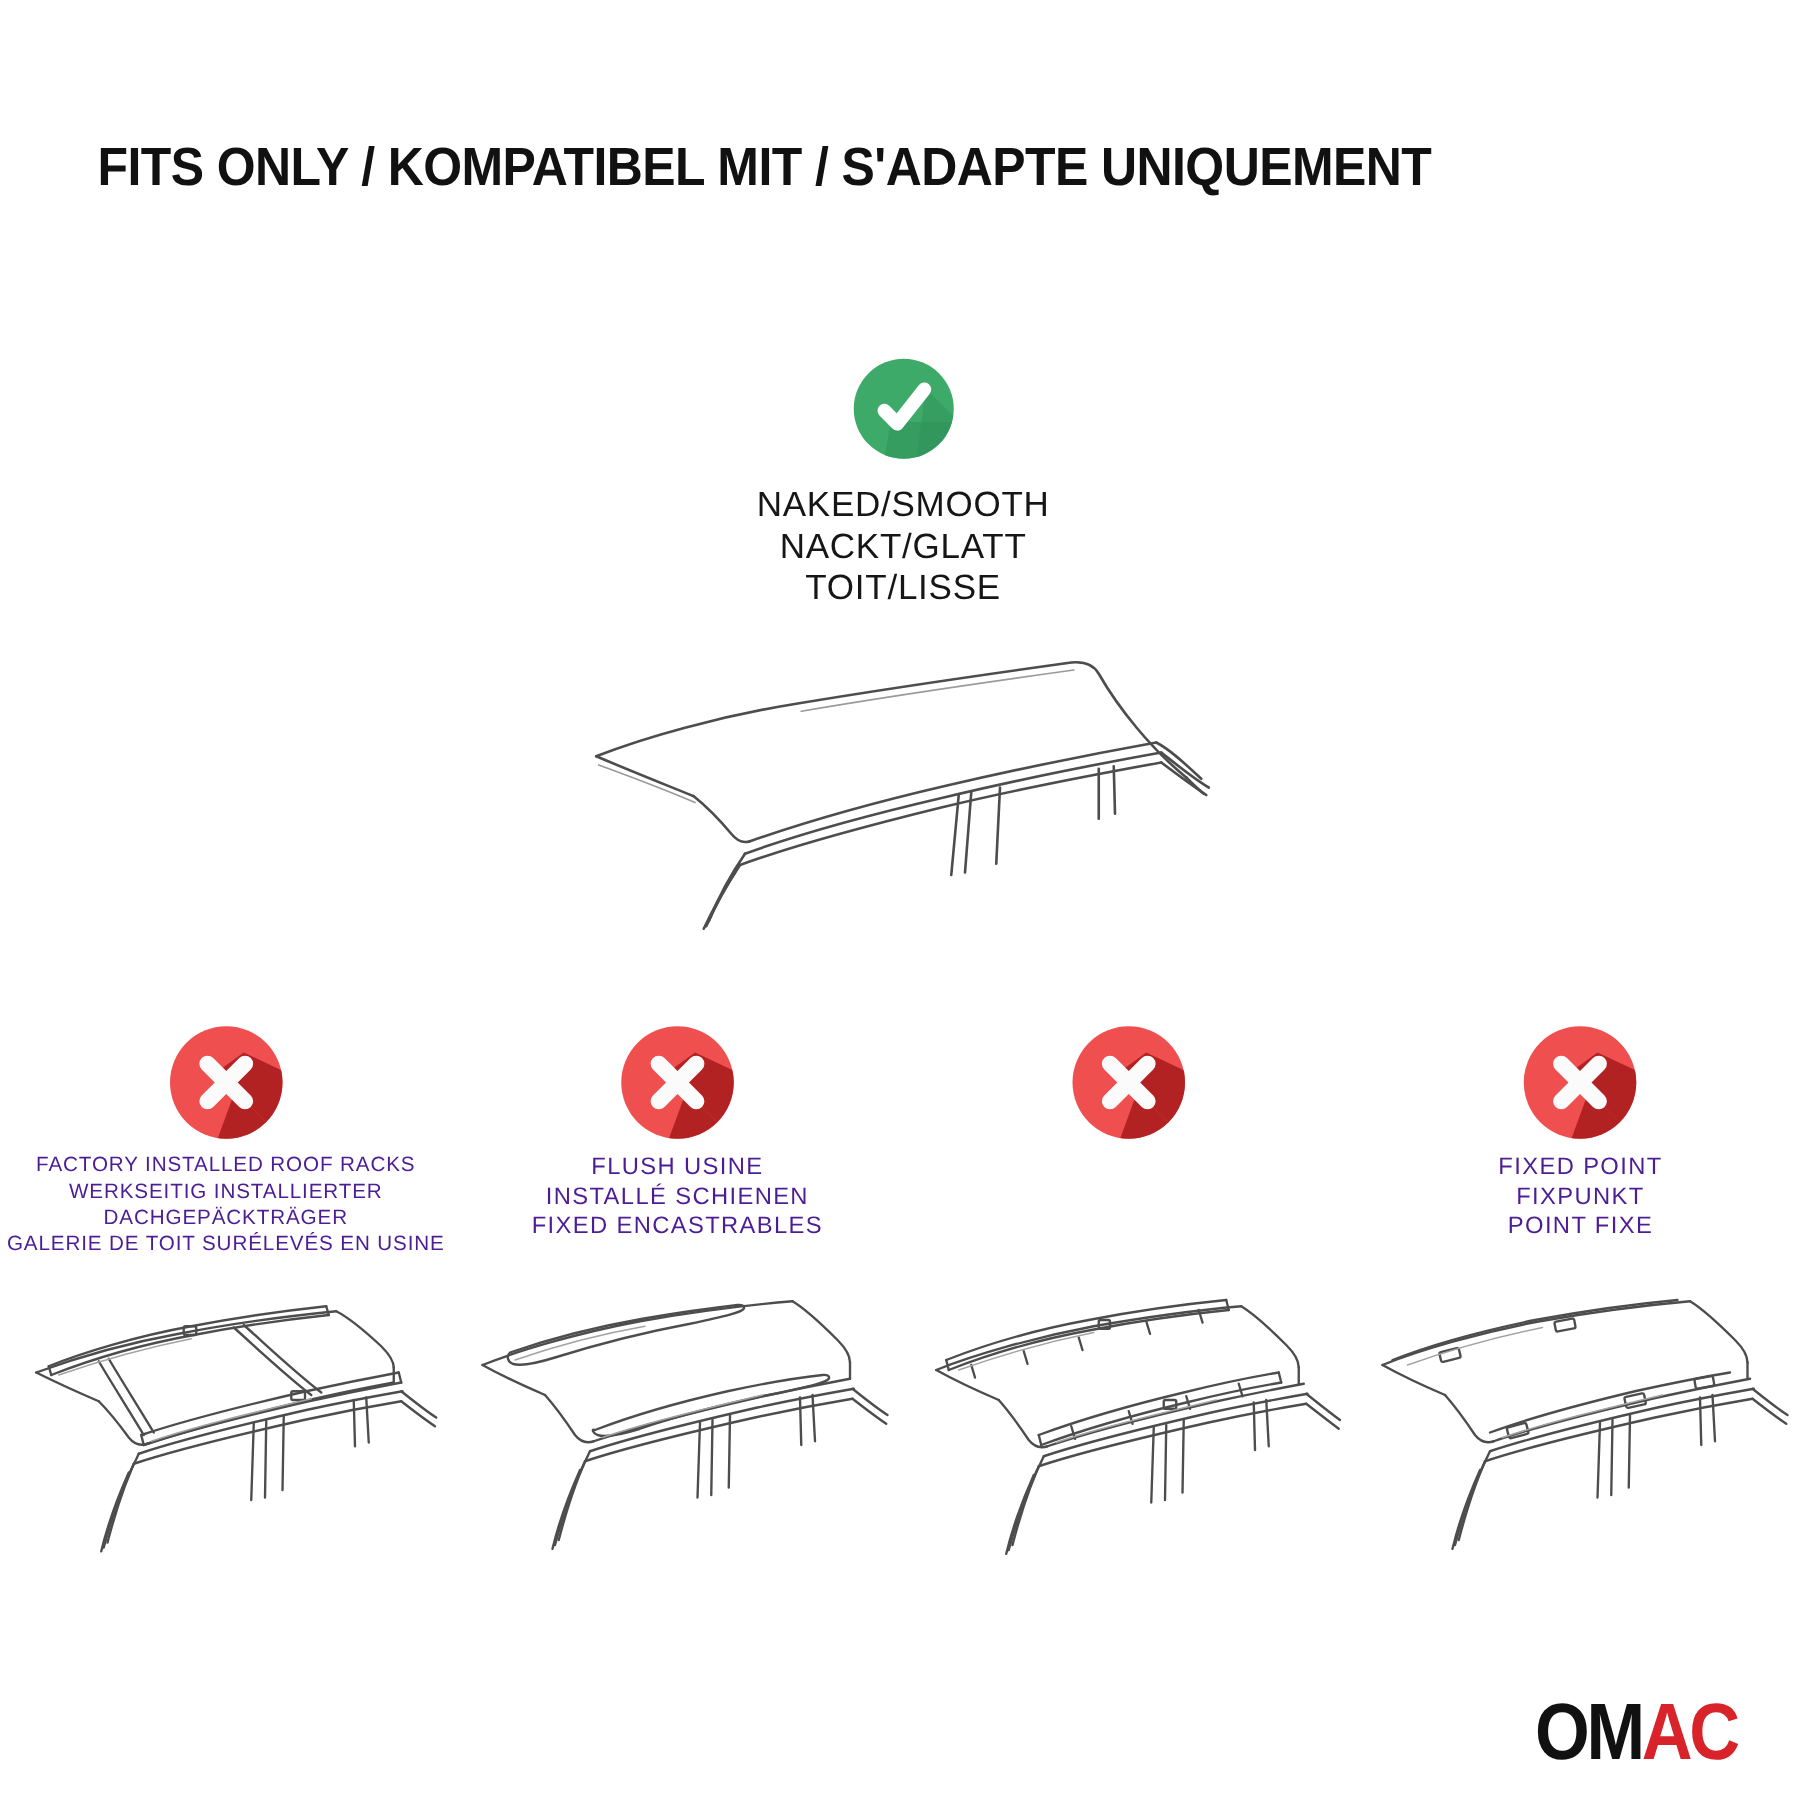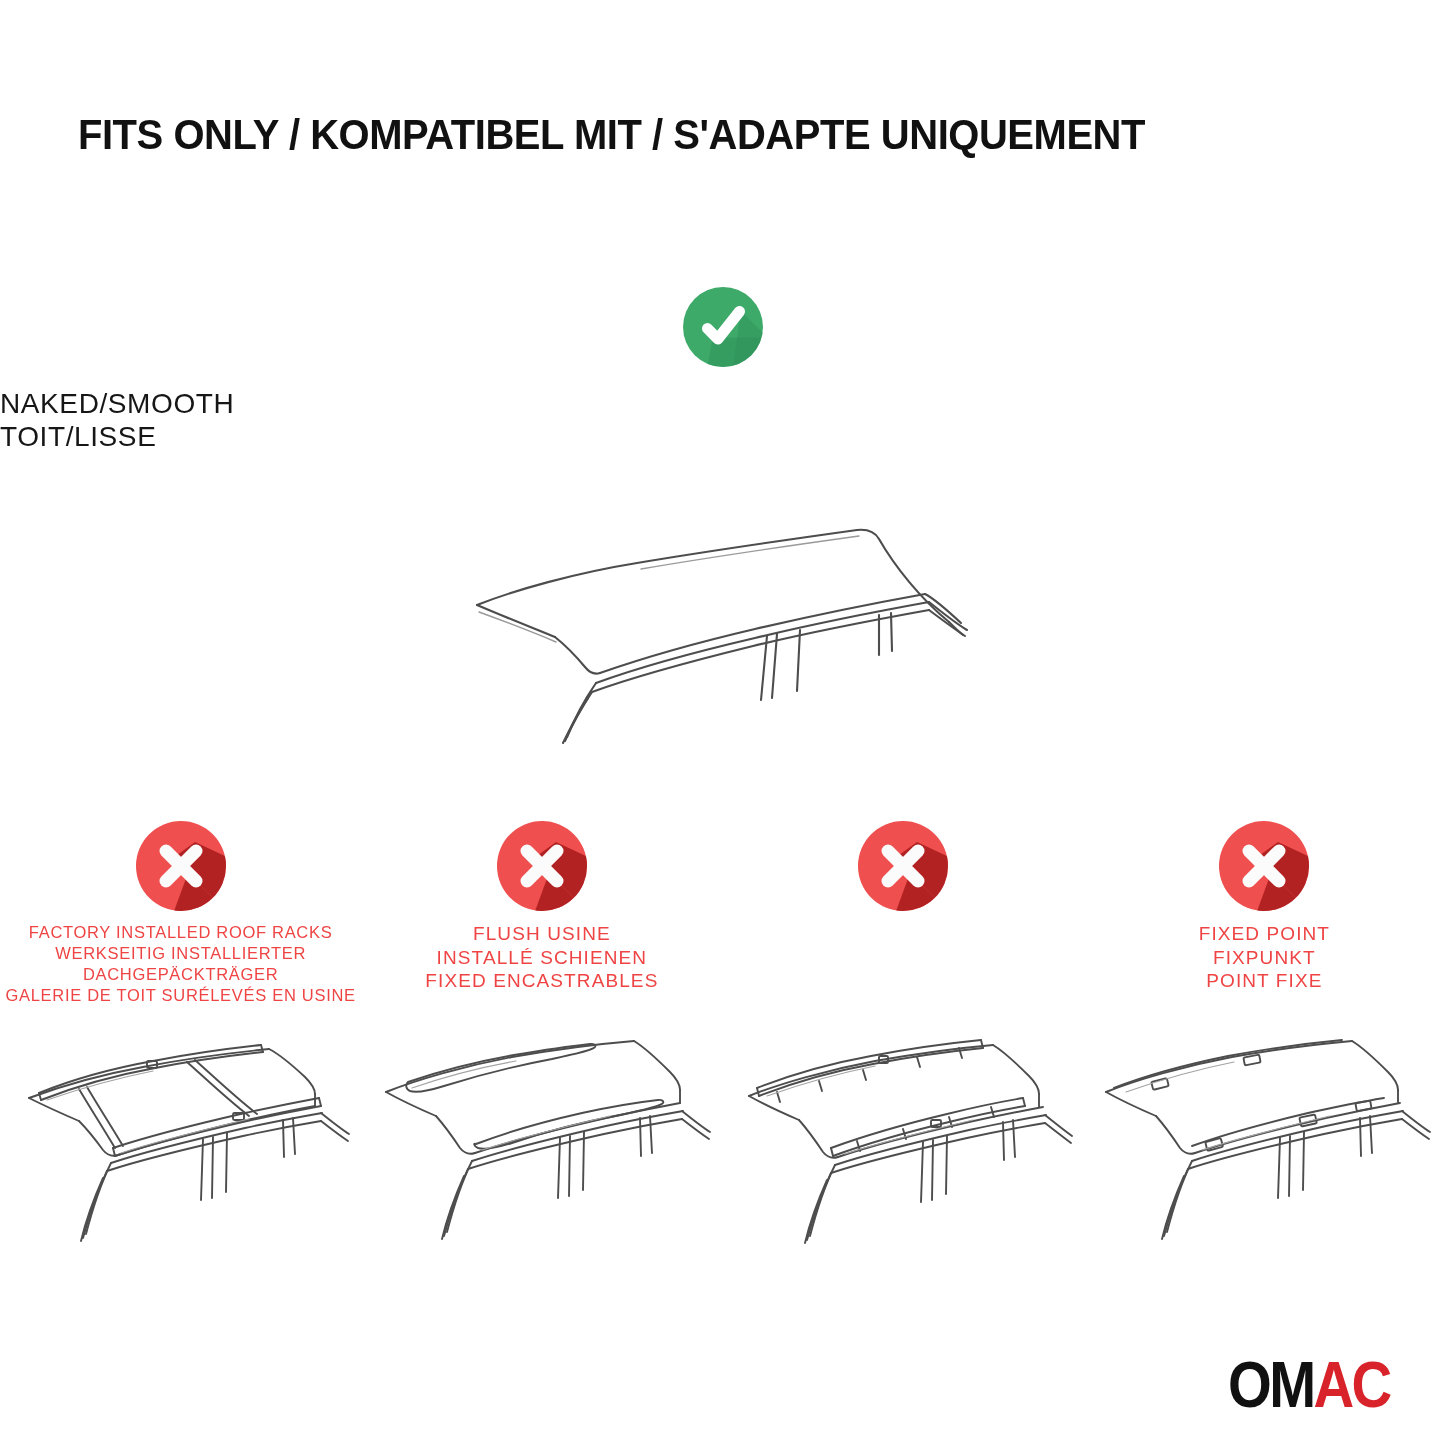--- a/index.html
+++ b/index.html
@@ -14,37 +14,37 @@
     font-size:43px;font-weight:700;letter-spacing:-0.5px;
     line-height:52px;white-space:nowrap;
     transform:scaleX(0.93);transform-origin:left center;
     color:#111111;
   }
   
   #ok-block{position:absolute;left:0;top:285px;width:1445px;}
   .badge-wrap{display:flex;justify-content:center;}
   .badge{width:84px;height:84px;position:relative;}
   #ok-caption{
-    margin-top:18px;text-align:left;
+    margin-top:18px;text-align:center;
     font-size:28px;line-height:33px;letter-spacing:0.6px;color:#161616;
   }
   #ok-caption div{white-space:nowrap;}
   #ok-roof{
     position:absolute;left:455px;top:495px;width:560px;height:250px;
   }
   
   #cols{
     position:absolute;left:0;top:818px;width:1445px;height:300px;
     display:flex;
   }
   .col{flex:1 1 0;display:flex;flex-direction:column;align-items:center;}
   .col .badge{width:96px;height:96px;}
   .col .cap{
     margin-top:8px;text-align:center;
-    font-size:19px;line-height:23.5px;letter-spacing:1.1px;color:#ef4444;
+    font-size:19px;line-height:23.5px;letter-spacing:1.1px;color:#4c1d95;
     white-space:nowrap;
   }
   .col.narrow-cap .cap{font-size:16.5px;line-height:21px;letter-spacing:0.7px;}
   
   #roofs{position:absolute;left:0;top:1020px;width:1445px;height:240px;display:flex;}
   #roofs > div{flex:1 1 0;display:flex;justify-content:center;}
   
   #logo{
     position:absolute;right:55px;bottom:28px;
     font-size:64px;font-weight:700;letter-spacing:-3px;
@@ -76,20 +76,21 @@
           <path d="M59.5 25.5 L84 50 L84 84 L52 84 Z" fill="#2f9159" opacity="0.45"></path>
         </g>
 
         <path d="M26.5 43.5 L36.8 54 L58.5 26.5" fill="none" stroke="#ffffff" stroke-width="11" stroke-linecap="round" stroke-linejoin="round"></path>
       </svg>
     </div>
   </div>
 
   <div id="ok-caption">
     <div>NAKED/SMOOTH</div>
+    <div>NACKT/GLATT</div>
     <div>TOIT/LISSE</div>
   </div>
 </div>
 
 <div id="ok-roof">
   <svg viewBox="0 0 560 250" width="560" height="250" aria-hidden="true">
     <g fill="none" stroke="#4d4d4d" stroke-width="2.1" stroke-linejoin="round" stroke-linecap="round">
 
       <path d="M22 110 C60 95 120 78 182 68 C248 57 330 45 402 35
                C412 34 420 37 424 44

